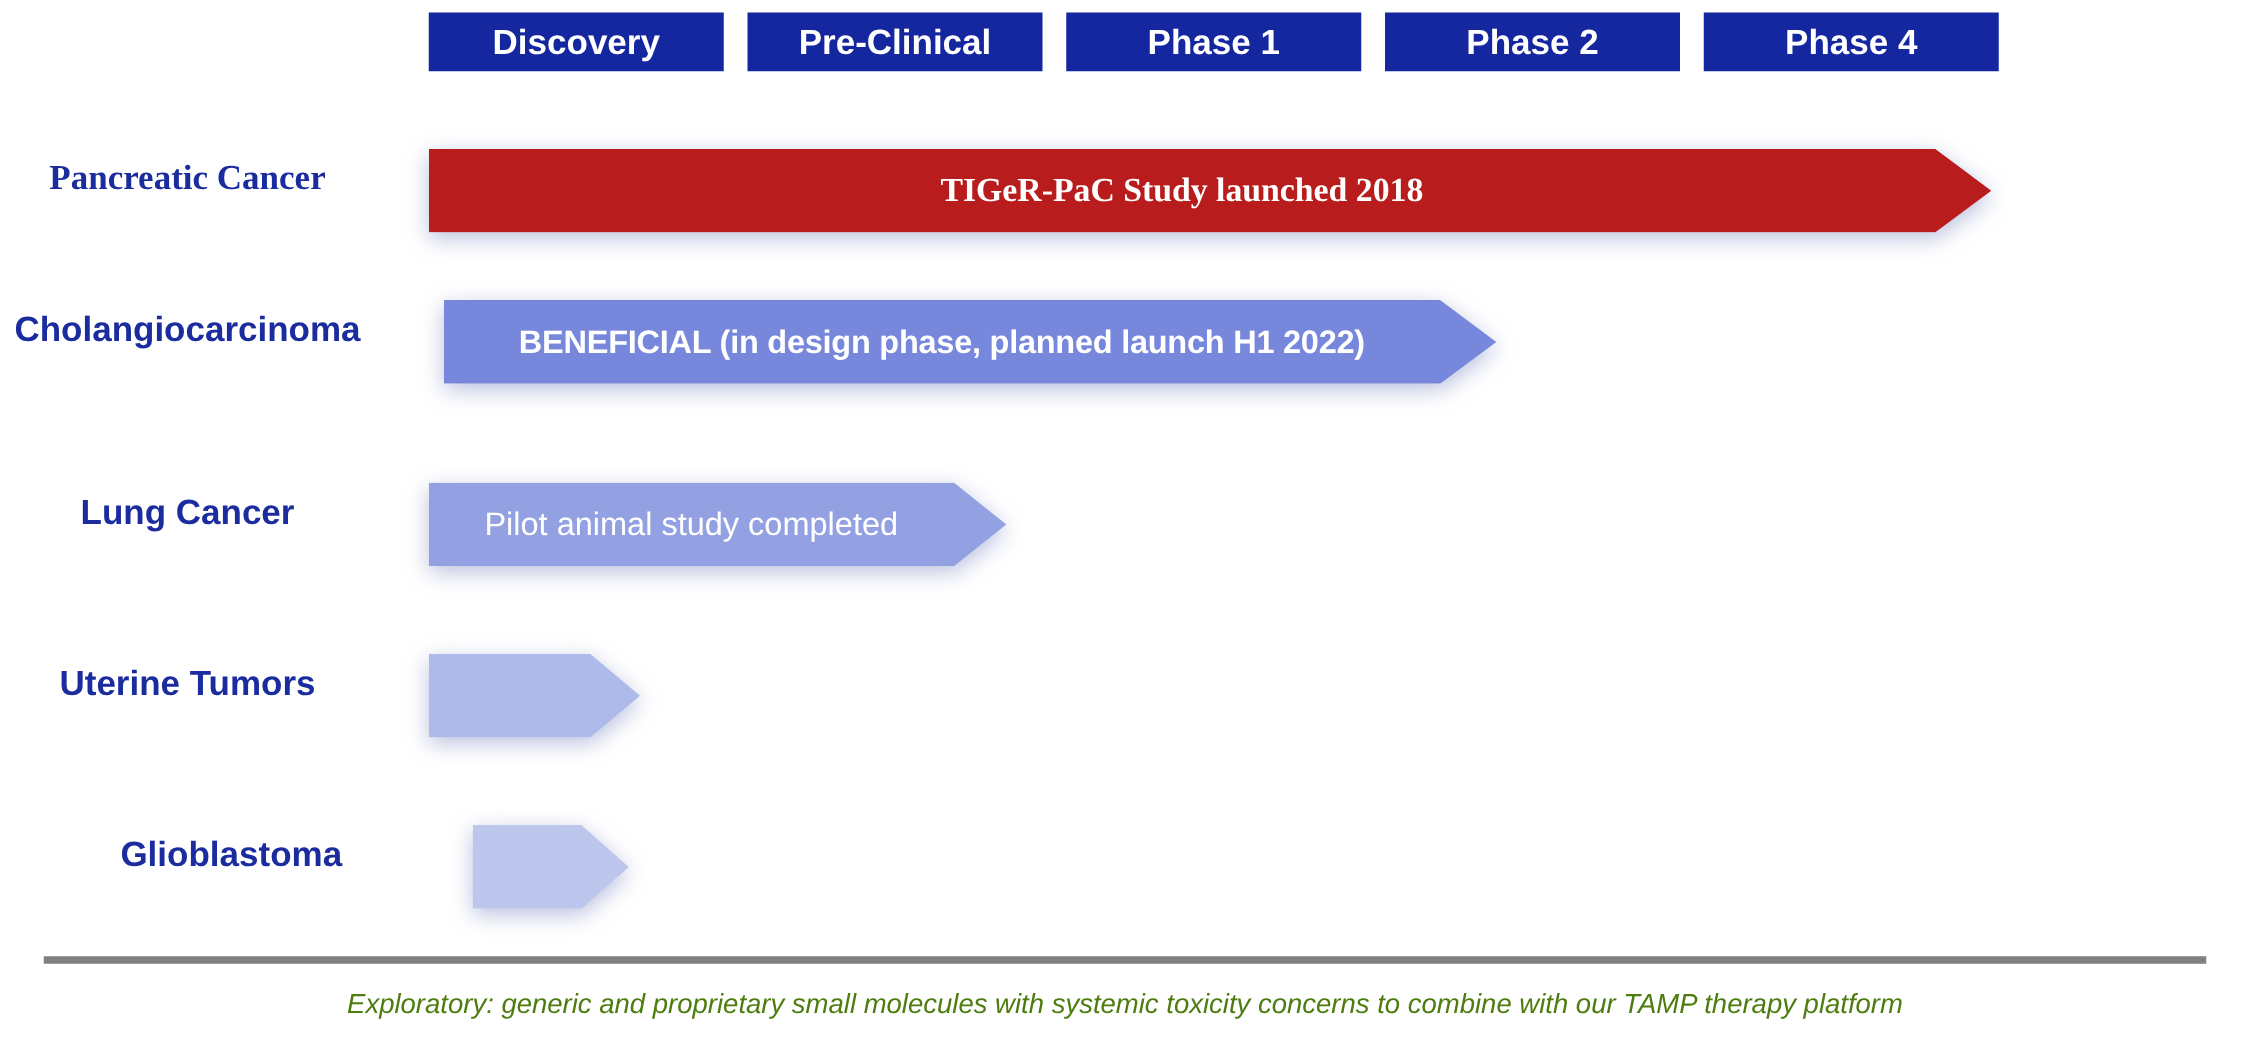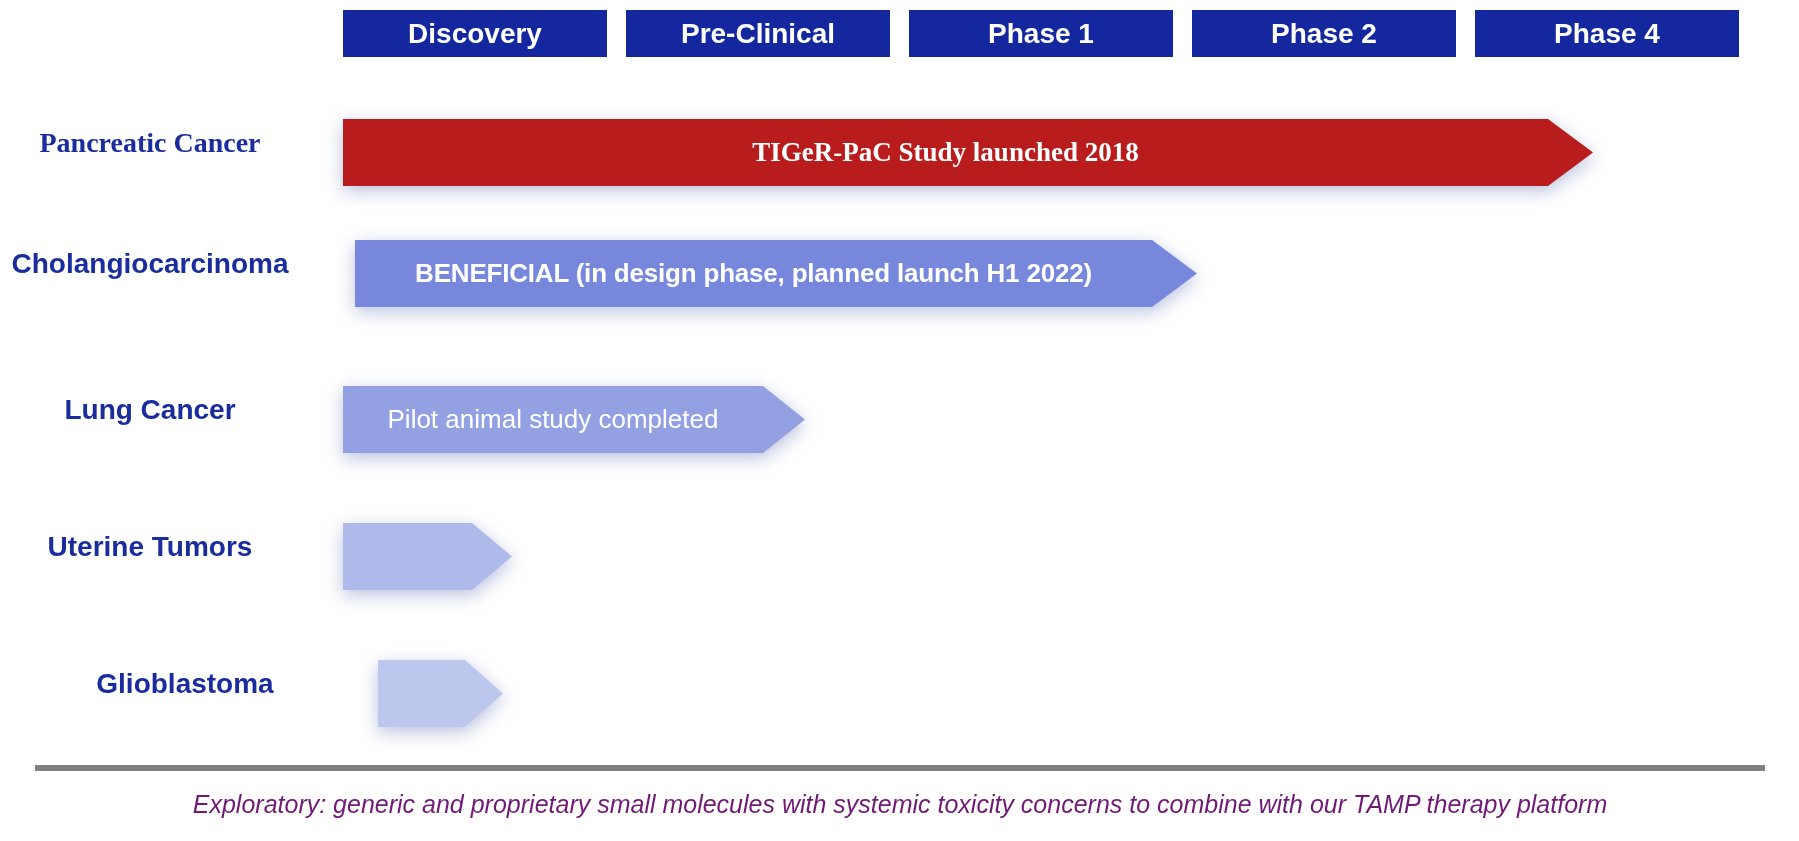--- a/index.html
+++ b/index.html
@@ -10,21 +10,21 @@
     background: #ffffff;
     font-family: "Liberation Sans", sans-serif;
     overflow: hidden;
   }
 
   
   .phase-header {
     position: absolute;
     left: 343px;
     top: 10px;
-    width: 1396px;
+    width: 1256px;
     height: 47px;
     display: flex;
     gap: 19px;
     background: #ffffff;
   }
   .phase-cell {
     flex: 1 1 0;
     background: #14279E;
     color: #ffffff;
     font-weight: bold;
@@ -97,22 +97,22 @@
     height: 6px;
     background: #7F7F7F;
   }
   .footer-note {
     position: absolute;
     left: 35px;
     top: 790px;
     width: 1730px;
     text-align: center;
     font-style: italic;
-    font-size: 25px;
-    color: #701a75;
+    font-size: 22px;
+    color: #4d7c0f;
   }
 </style>
 </head>
 <body>
 
 <div class="canvas">
 
   <div class="phase-header">
     <div class="phase-cell">Discovery</div>
     <div class="phase-cell">Pre-Clinical</div>

